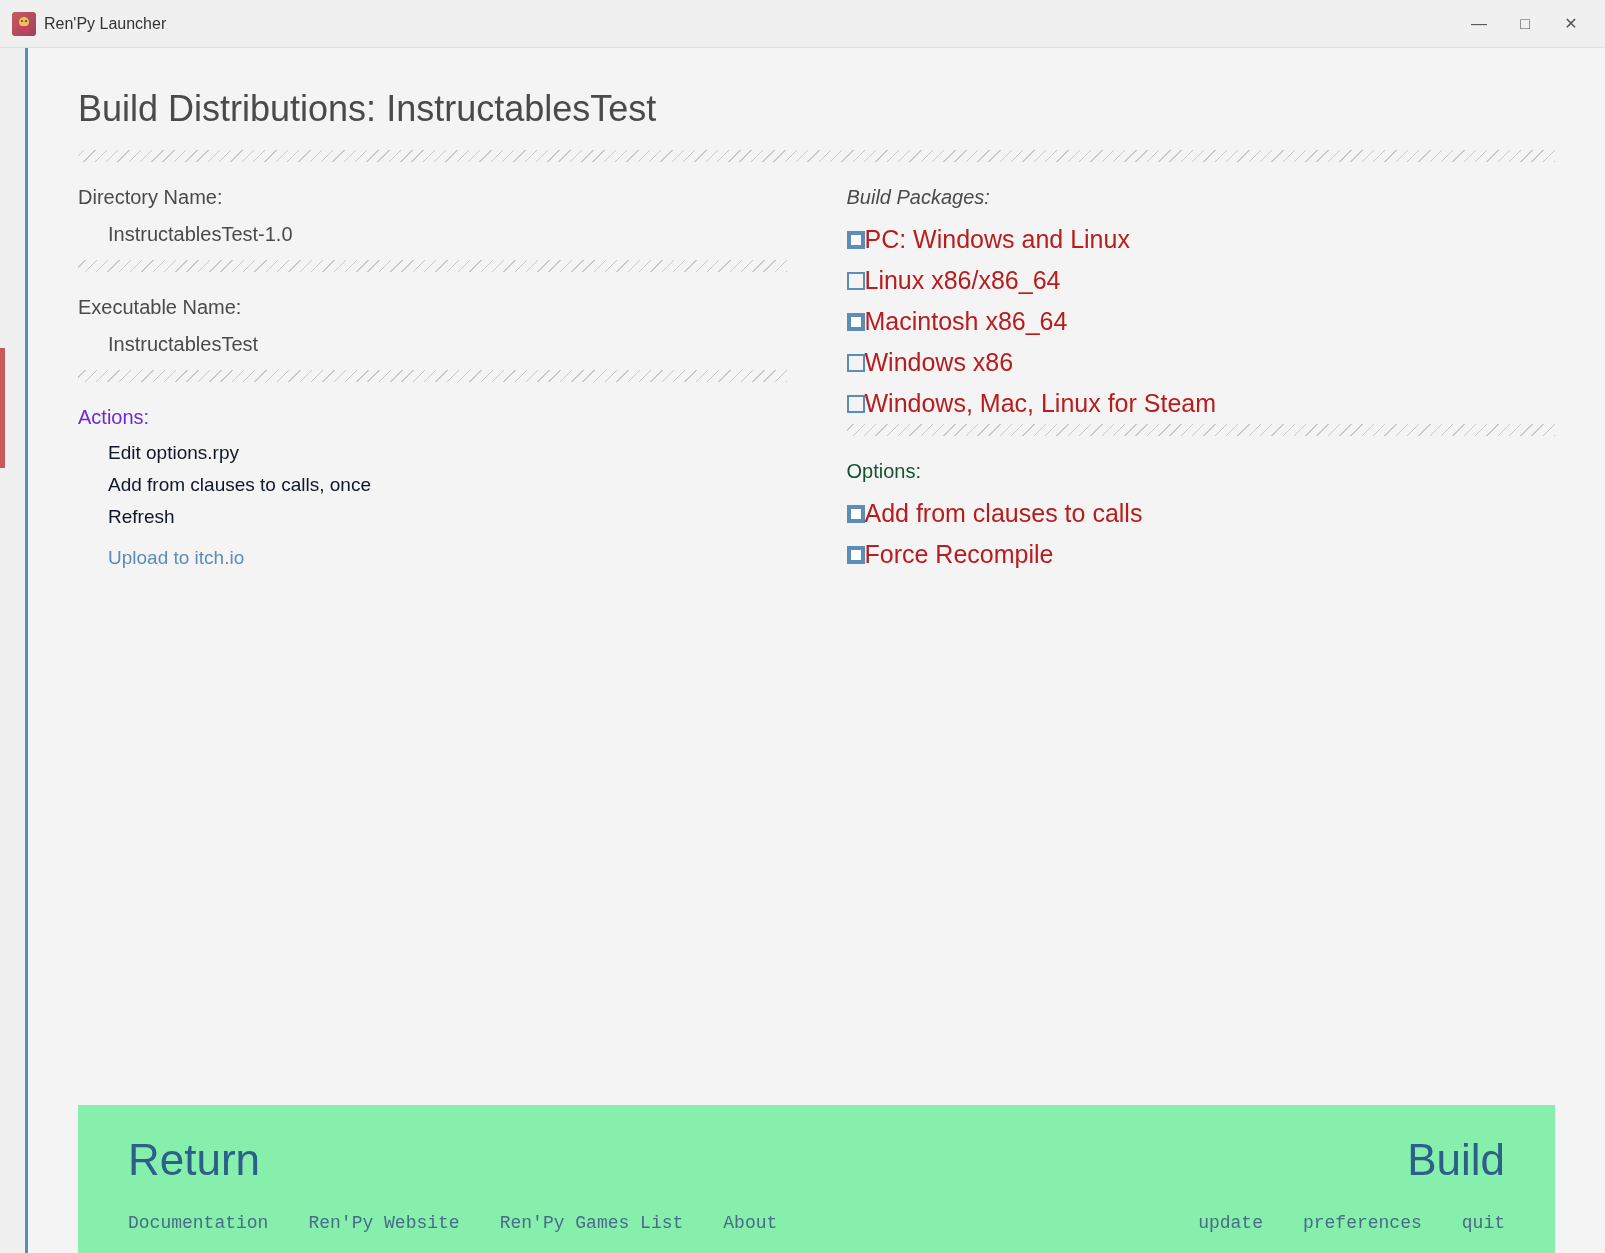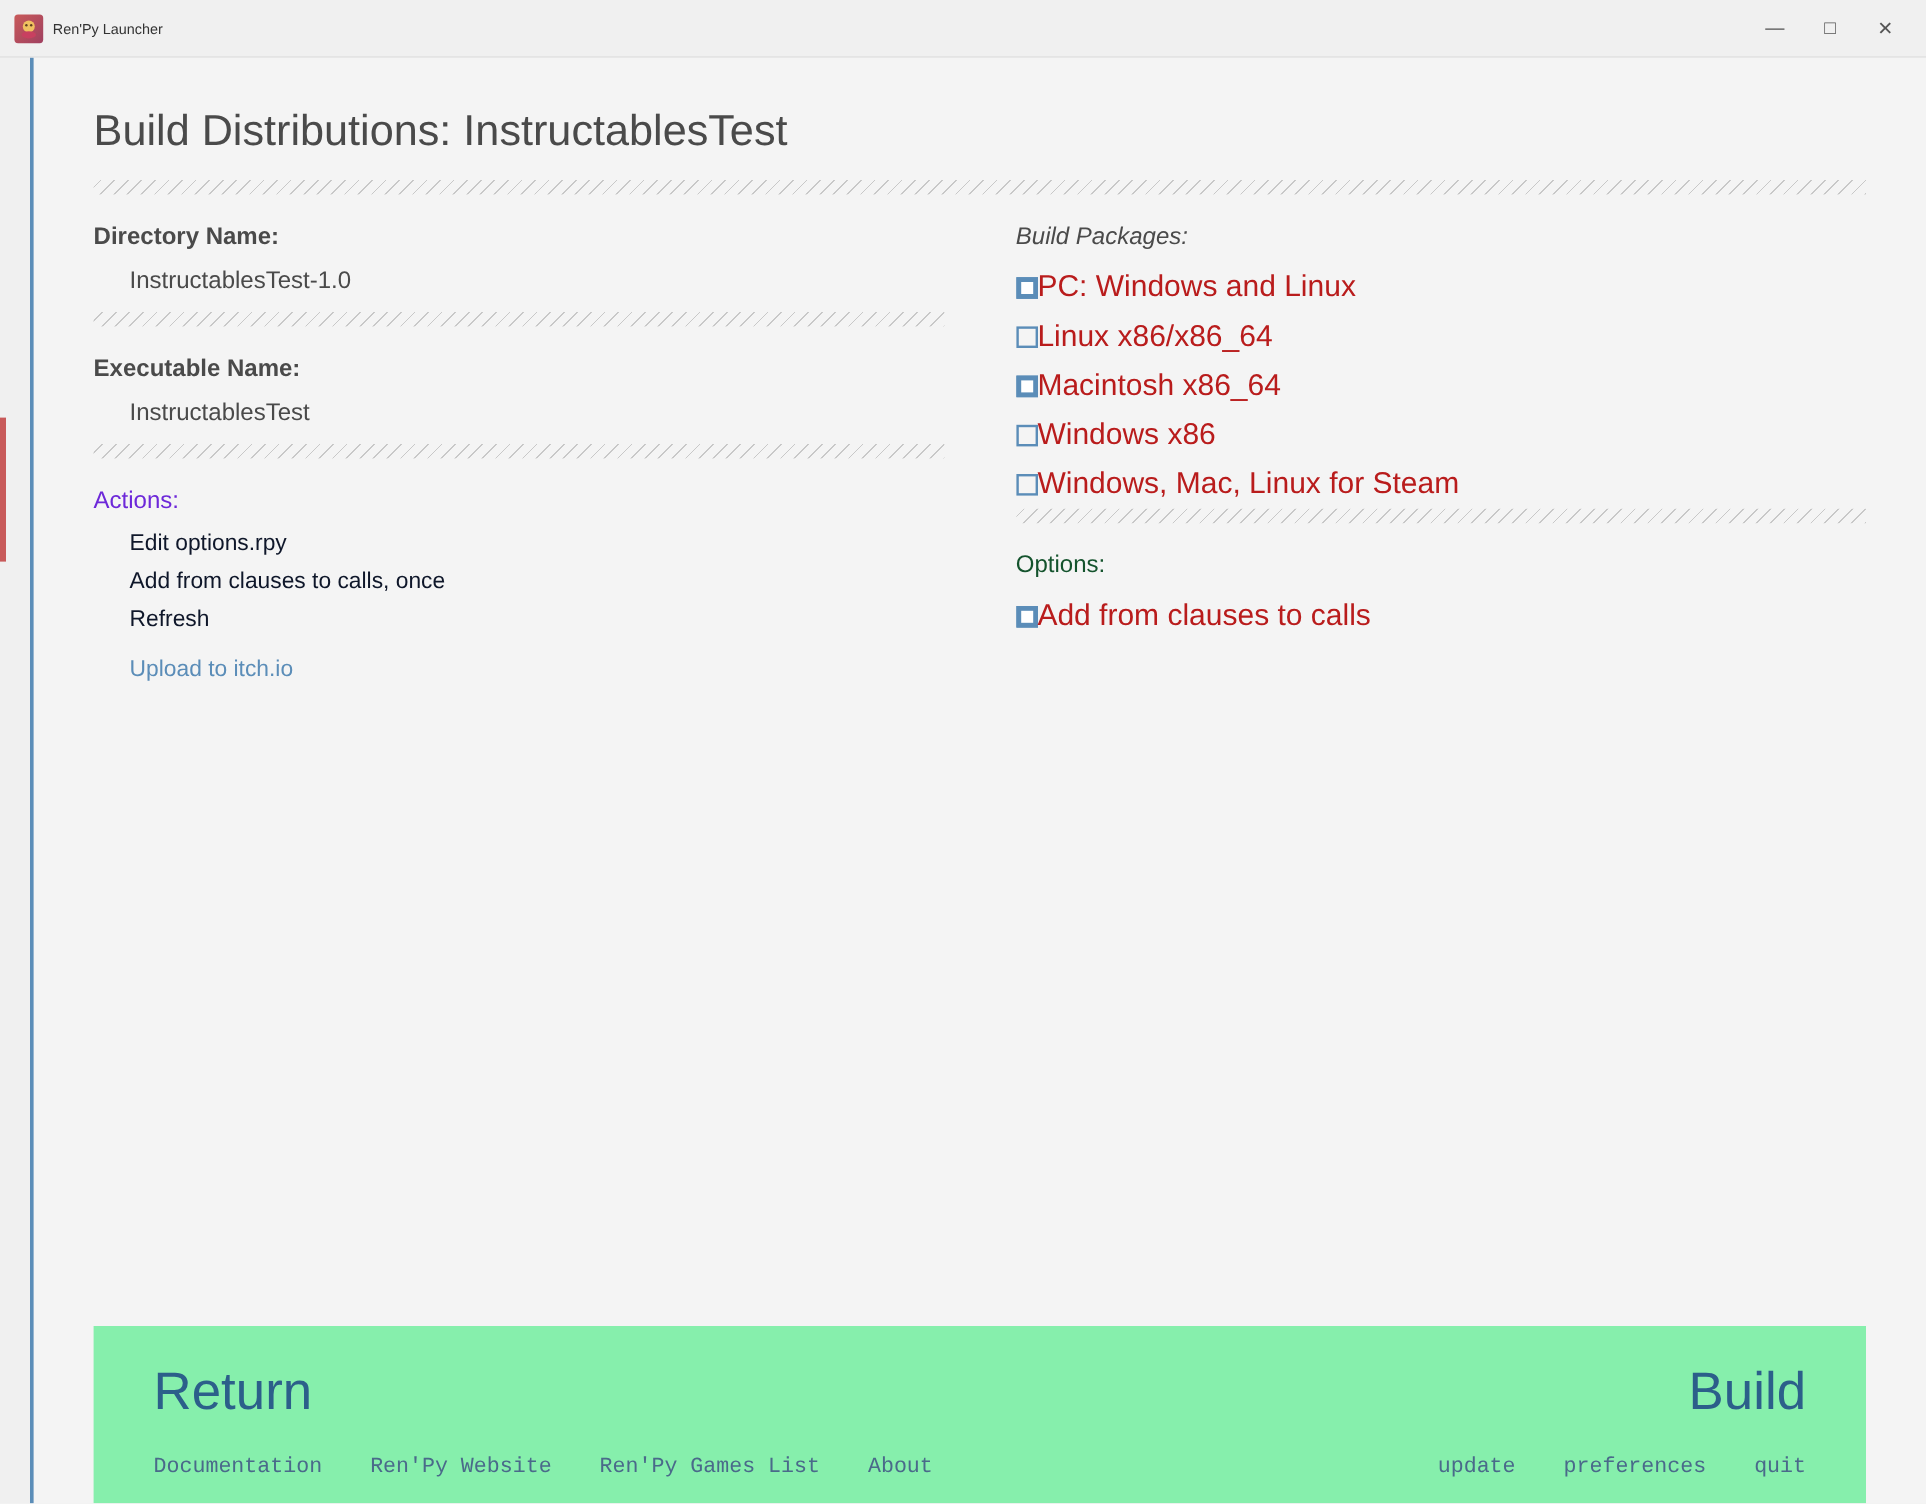--- a/index.html
+++ b/index.html
@@ -30,21 +30,21 @@
       background: linear-gradient(135deg, #c85a5a, #a04060);
       border-radius: 3px;
       display: flex;
       align-items: center;
       justify-content: center;
       color: white;
       font-size: 12px;
     }
     .title-bar-text {
       flex: 1;
-      font-size: 12px;
+      font-size: 16px;
       color: #333;
     }
     .title-bar-controls {
       display: flex;
       gap: 2px;
     }
     .tb-btn {
       width: 44px;
       height: 32px;
       border: none;
@@ -121,21 +121,21 @@
 
     .left-col, .right-col {
       display: flex;
       flex-direction: column;
       gap: 0;
     }
 
     .section-label {
       font-size: 20px;
       color: #4a4a4a;
-      font-weight: 700;
+      font-weight: 400;
       padding: 14px 0 8px 0;
     }
 
     .section-value {
       font-size: 20px;
       color: #4a4a4a;
       font-weight: 300;
       padding: 6px 0 14px 30px;
     }
 
@@ -355,20 +355,24 @@
         </div>
 
         <div class="divider-right"></div>
 
         <div class="options-label">Options:</div>
 
         <div class="checkbox-item">
           <div class="checkbox-box checked"></div>
           <span>Add from clauses to calls</span>
         </div>
+        <div class="checkbox-item">
+          <div class="checkbox-box checked"></div>
+          <span>Force Recompile</span>
+        </div>
 
       </div>
     </div>
 
     <div class="bottom-bar">
       <div class="main-actions">
         <button class="return-btn">Return</button>
         <button class="build-btn">Build</button>
       </div>
       <div class="footer-links">

